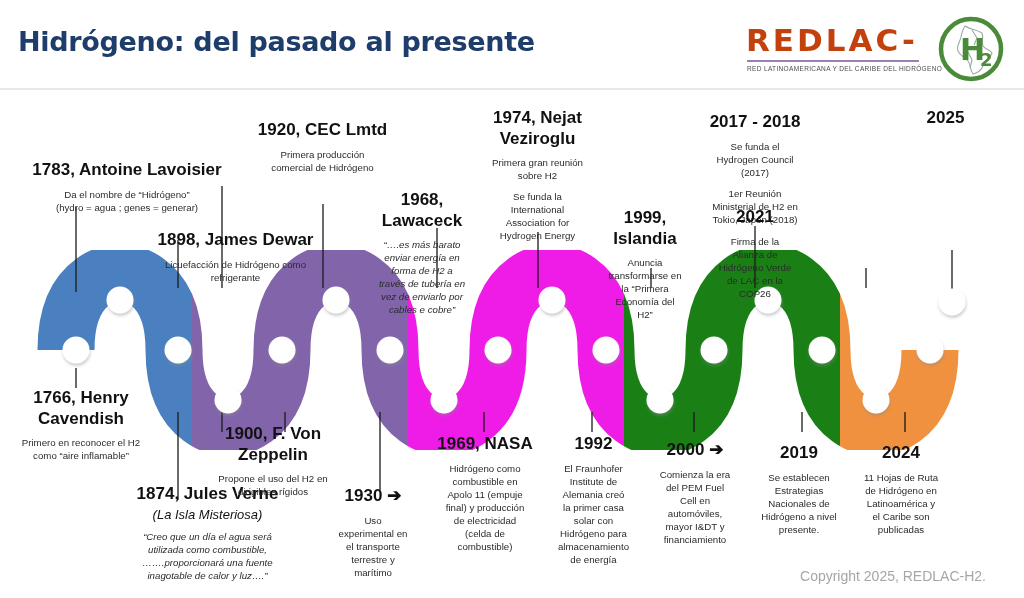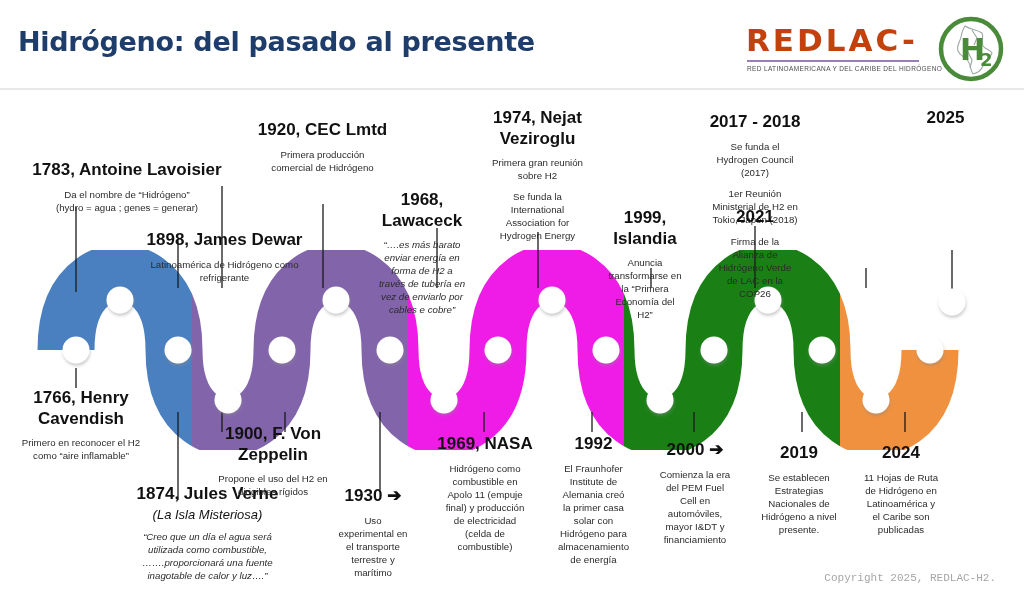--- a/index.html
+++ b/index.html
@@ -55,23 +55,23 @@
   }
   .entry .e-body {
     font-size: 9.7px; line-height: 1.34; color: #2b2b2b;
     font-family: "Liberation Sans", sans-serif;
   }
   .entry .e-body + .e-body { margin-top: 8px; }
   .entry .e-body.ital { font-style: italic; }
   .entry .e-title.ital { font-style: italic; font-weight: 400; }
 
   .copyright {
-    position: absolute; right: 28px; bottom: 14px;
-    font-size: 11px; color: #a6a6a6;
-    font-family: Liberation Mono, monospace;
+    position: absolute; right: 38px; bottom: 14px;
+    font-size: 14px; color: #a6a6a6;
+    font-family: Liberation Sans, sans-serif;
   }
 </style>
 </head>
 <body>
 
 <div id="root">
 
   <div class="page-title">Hidrógeno: del pasado al presente</div>
   <div class="header-rule"></div>
 
@@ -189,23 +189,23 @@
       <circle cx="952" cy="302" r="13.5"></circle>
     </g>
   </svg>
 
   <div class="entry" style="left:22px; top:160px; width:210px;">
     <div class="e-title">1783, Antoine Lavoisier</div>
     <div class="e-body" style="white-space:pre-line;">Da el nombre de “Hidrógeno”
 (hydro = agua ; genes = generar)</div>
   </div>
 
-  <div class="entry" style="left:122px; top:230px; width:205px;">
+  <div class="entry" style="left:133px; top:230px; width:205px;">
     <div class="e-title">1898, James Dewar</div>
-    <div class="e-body" style="white-space:pre-line;">Latinoamérica de Hidrógeno como
+    <div class="e-body" style="white-space:pre-line;">Licuefacción de Hidrógeno como
 refrigerante</div>
   </div>
 
   <div class="entry" style="left:245px; top:120px; width:155px;">
     <div class="e-title">1920, CEC Lmtd</div>
     <div class="e-body" style="white-space:pre-line;">Primera producción
 comercial de Hidrógeno</div>
   </div>
 
   <div class="entry" style="left:367px; top:190px; width:110px;">

